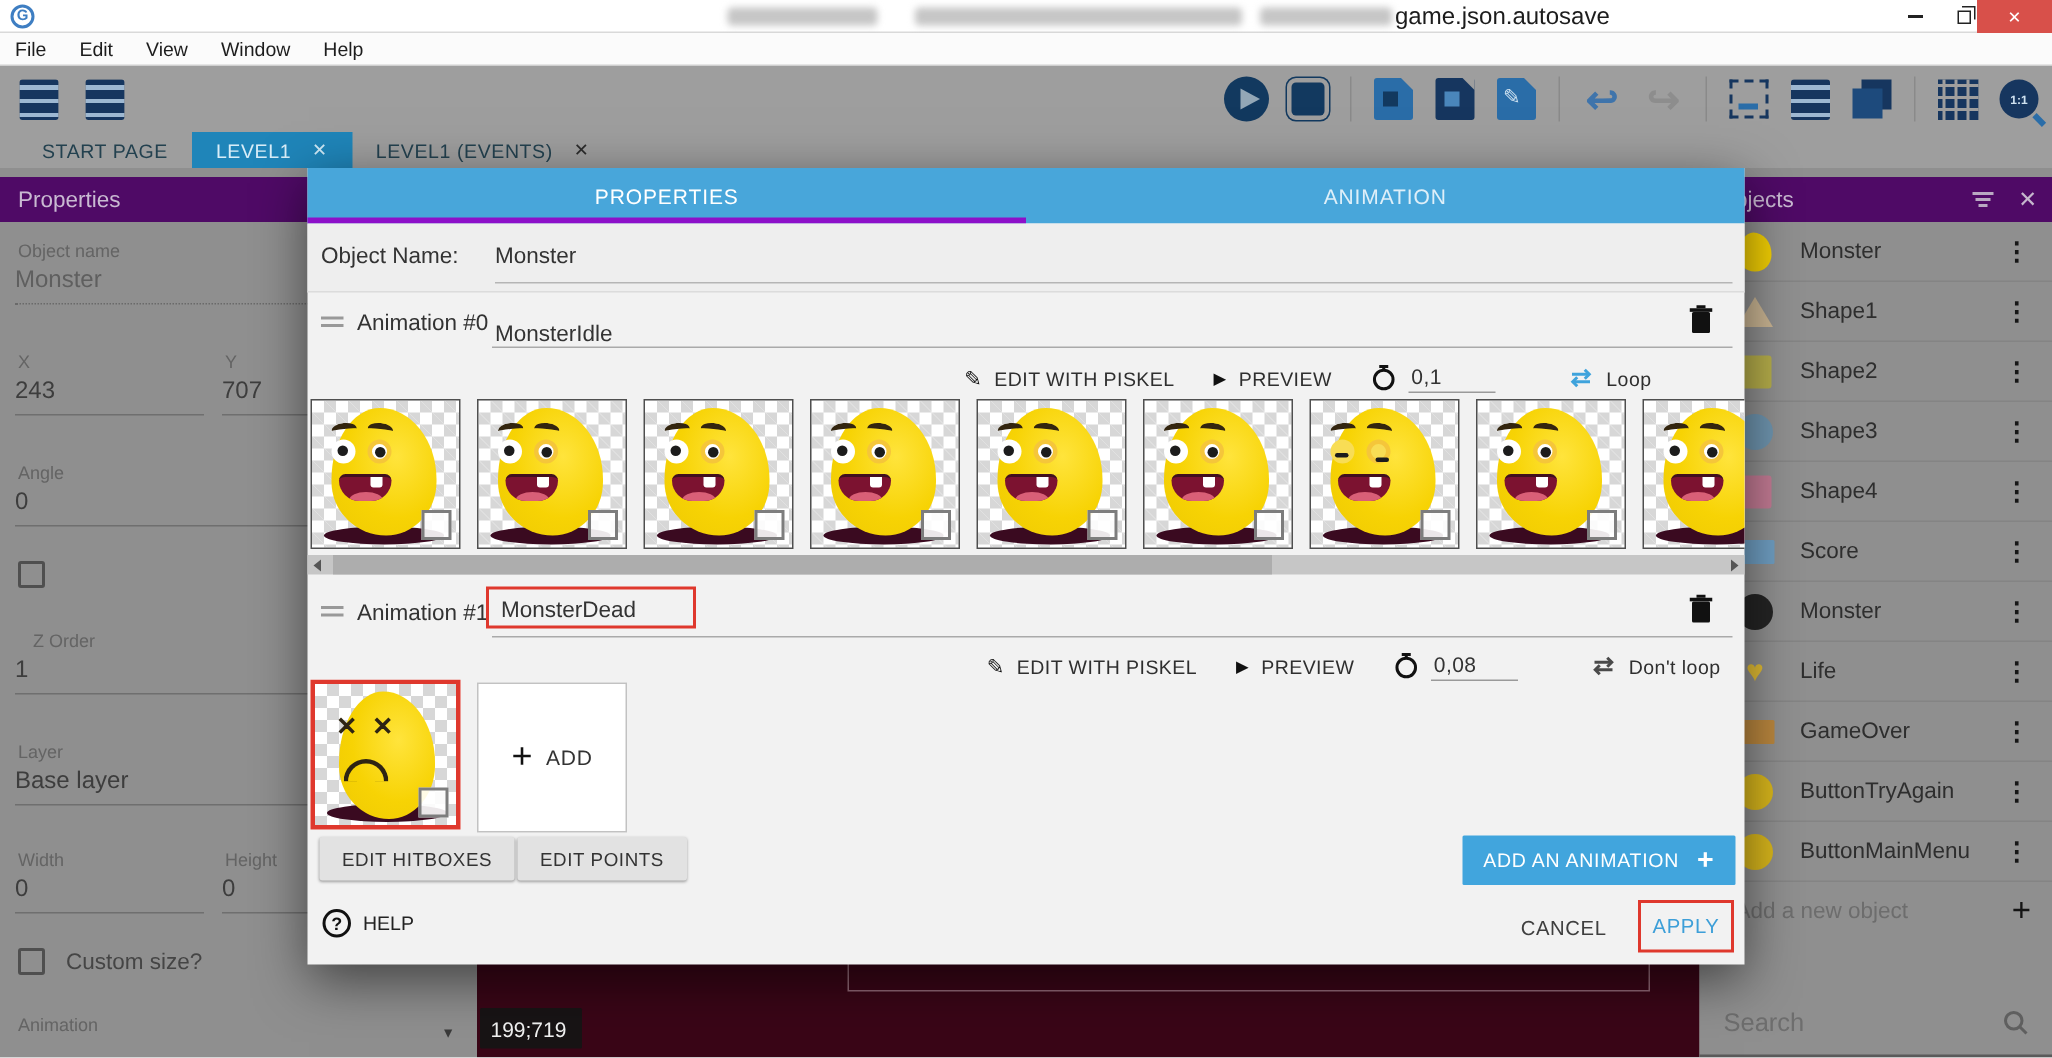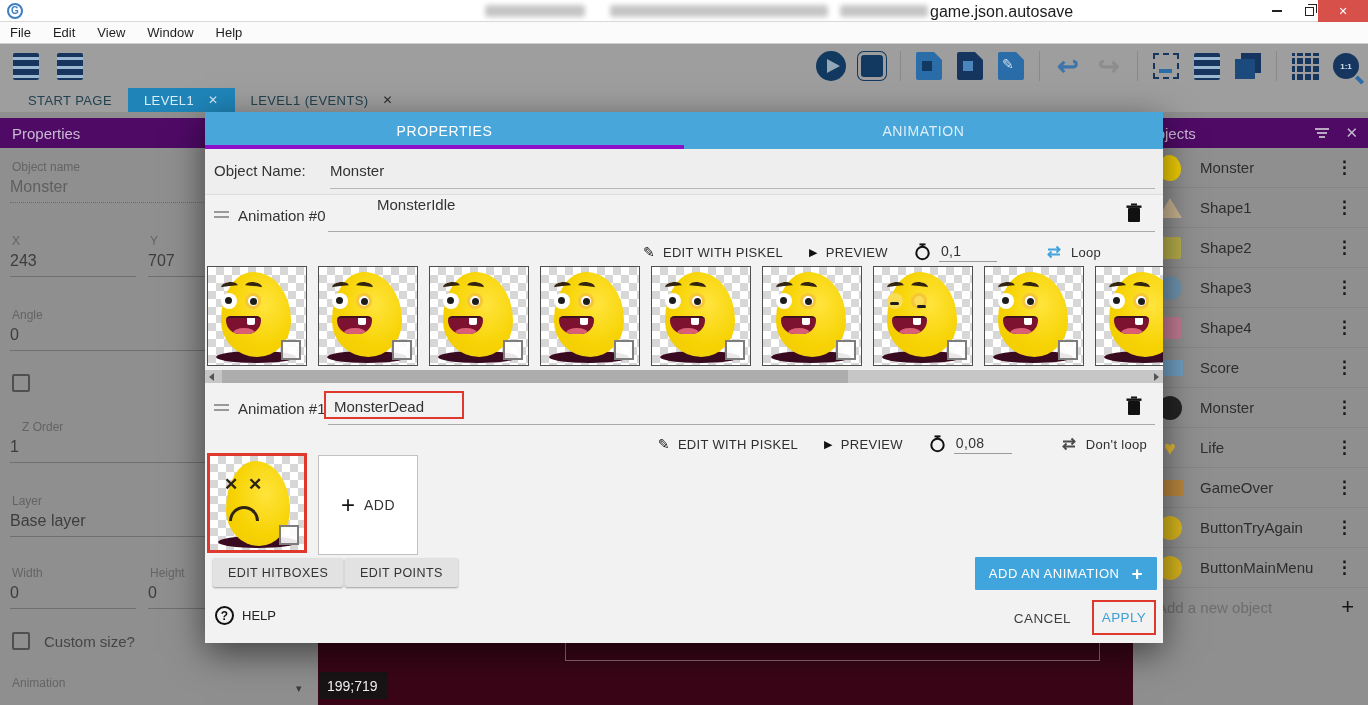--- a/index.html
+++ b/index.html
@@ -96,21 +96,21 @@
   .dlg-head { position:absolute; left:0; top:0; width:100%; height:37px; background:#48a6da; display:flex; }
   .dlg-tab { width:50%; display:flex; align-items:center; justify-content:center; font-size:14px; letter-spacing:.6px; color:rgba(255,255,255,.82); }
   .dlg-tab.active { color:#ffffff; }
   .dlg-underline { position:absolute; left:0; bottom:0; width:479px; height:4px; background:#8d10c9; }
   .objname-row { position:absolute; left:0; top:37px; width:100%; height:46px; background:#eeeeee; border-bottom:1px solid #dcdcdc; }
   .objname-label { position:absolute; left:9px; top:13px; font-size:15px; color:#333; }
   .objname-value { position:absolute; left:125px; top:13px; right:8px; font-size:15px; color:#333; border-bottom:1px solid #b5b5b5; padding-bottom:9px; }
   .anim-row { position:absolute; left:0; width:100%; height:42px; }
   .drag-handle { position:absolute; left:9px; top:16px; width:15px; height:7px; border-top:2px solid #999; border-bottom:2px solid #999; }
   .anim-label { position:absolute; left:33px; top:12px; font-size:15px; color:#333; }
-  .anim-name { position:absolute; left:125px; top:1px; font-size:15px; color:#333;margin-left:47px; }
+  .anim-name { position:absolute; left:125px; top:19px; font-size:15px; color:#333; }
   .anim-underline { position:absolute; left:123px; top:36px; width:827px; height:1px; background:#aaa; }
   .trash { position:absolute; left:920px; top:8px; }
   .red-outline { border:2px solid #df382d; }
   .name-redbox { position:absolute; left:119px; top:3px; width:140px; height:28px; }
   .name-redbox span { position:absolute; left:8px; top:5px; font-size:15px; color:#333; }
   .ctrl-row { position:absolute; left:0; width:100%; height:28px; display:flex; align-items:center; justify-content:flex-end; gap:26px; font-size:13px; color:#2f2f2f; letter-spacing:.3px; }
   .ctrl-item { display:flex; align-items:center; gap:8px; white-space:nowrap; }
   .ctrl-glyph { font-size:14px; color:#111; }
   .time-val { border-bottom:1px solid #9a9a9a; padding:0 6px 2px 2px; min-width:58px; font-size:14px; color:#333; }
   .loop-blue { color:#3fa3dc; }
@@ -384,20 +384,29 @@
             <span class="t-circle" style="background:#d8b61c;"></span>
           </span>
           <span class="obj-label">ButtonMainMenu</span>
           <span class="obj-dots">⋮</span>
         </div>
       </div>
     <div class="addnew-row">
       <span class="addnew-label">Add a new object</span>
       <span class="addnew-plus">+</span>
     </div>
+    <div class="search-row">
+      <span class="search-ph">Search</span>
+      <span class="search-ic">
+        <svg width="20" height="20" viewBox="0 0 20 20">
+            <circle cx="8.5" cy="8.5" r="5.5" fill="none" stroke="#5f5f5f" stroke-width="2"></circle>
+            <line x1="12.5" y1="12.5" x2="17" y2="17" stroke="#5f5f5f" stroke-width="2"></line>
+          </svg>
+      </span>
+    </div>
   </div>
 
   <div class="dialog">
     <div class="dlg-head">
       <div class="dlg-tab active">PROPERTIES</div>
       <div class="dlg-tab">ANIMATION</div>
       <div class="dlg-underline"></div>
     </div>
 
     <div class="objname-row">

